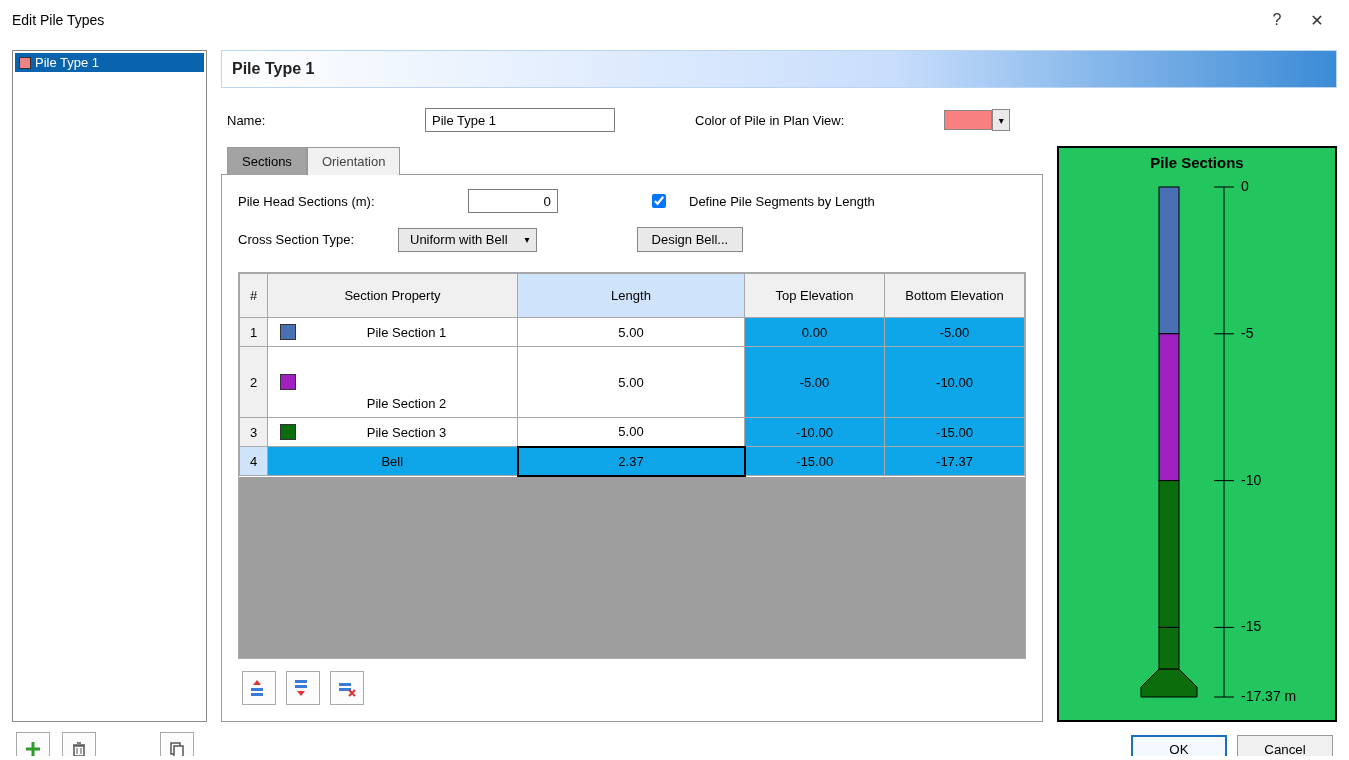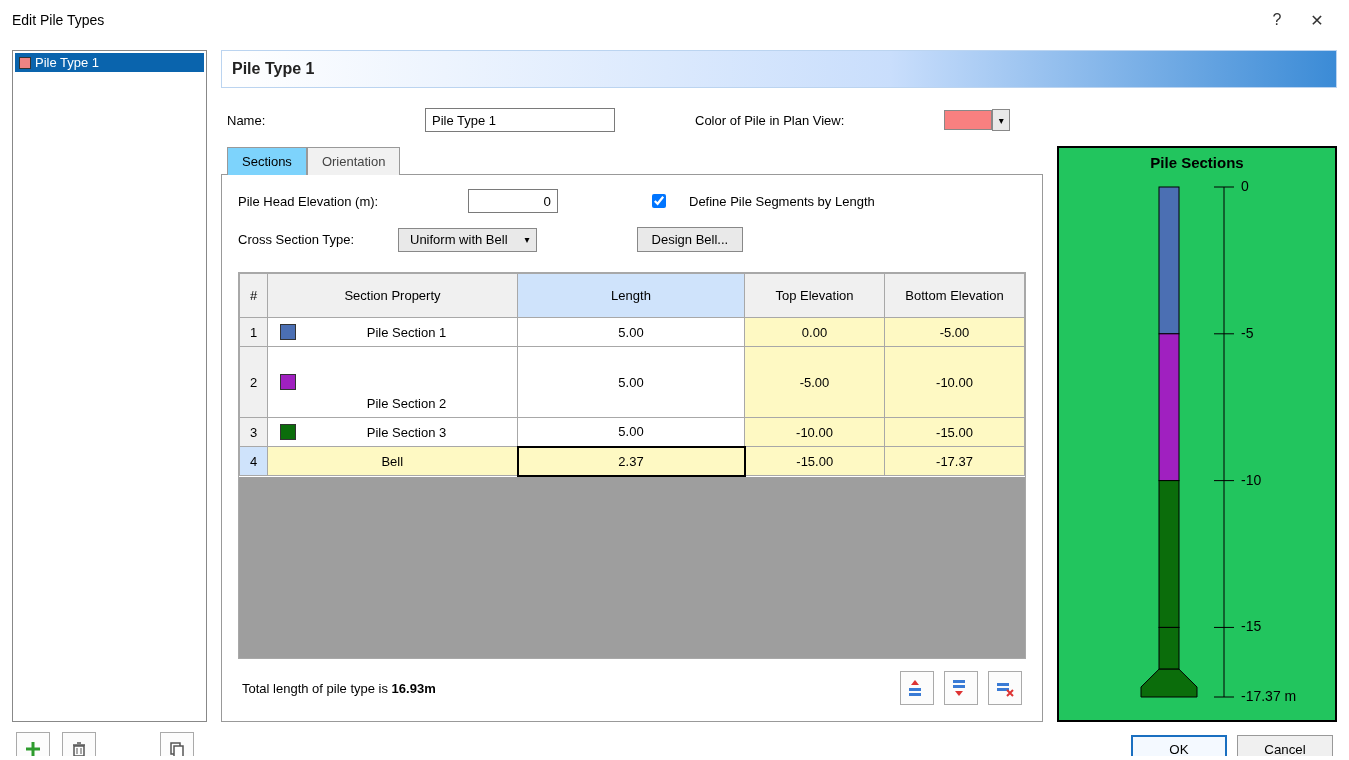--- a/index.html
+++ b/index.html
@@ -18,39 +18,39 @@
   .header-bar span { font-weight: bold; font-size: 16px; color: #222; }
   .form-row { display:flex; align-items:center; margin:20px 0 14px 6px; gap:40px; position:relative;}
   .form-row label { margin-right:30px;}
   .text-input { border:1px solid #7a7a7a; height:24px; width:190px; padding:2px 6px; font-size:13px;}
   .color-swatch-btn { display:inline-flex; align-items:center;}
   .color-swatch-btn .c { width:48px; height:20px; background:#f88080; border:1px solid #888;}
   .color-swatch-btn .dd { width:18px; height:22px; border:1px solid #888; display:flex; align-items:center; justify-content:center; background:#e9e9e9; font-size:10px;}
   .main-cols { display:flex; gap:14px; flex:1; min-height:0;}
   .left-col { flex:1; display:flex; flex-direction:column; min-width:0;}
   .tabs { display:flex; margin-left:6px;}
-  .tab { border:1px solid #999; border-bottom:none; background:#7dd3fc; padding:6px 14px; font-size:13px; position:relative; top:1px;}
+  .tab { border:1px solid #999; border-bottom:none; background:#a3a3a3; padding:6px 14px; font-size:13px; position:relative; top:1px;}
   .tab.active { z-index:2;}
   .tab.inactive { background:#f1f1f1; color:#444;}
   .tab-body { border:1px solid #999; flex:1; padding:14px 16px; display:flex; flex-direction:column; }
   .inner-row { display:flex; align-items:center; gap:20px; margin-bottom:14px;}
   .num-input { width:90px; height:24px; border:1px solid #7a7a7a; text-align:right; padding:2px 6px;}
   .chk { width:14px; height:14px; }
   .dropdown { display:inline-flex; align-items:center; border:1px solid #888; background:#e9e9e9; height:24px; }
   .dropdown span { padding:0 11px; }
   .dropdown .ar { padding:0 6px; font-size:10px;}
   .btn { border:1px solid #888; background:#e9e9e9; padding:4px 14px; font-size:13px;}
   .table-wrap { border:1px solid #a8a8a8; flex:1; display:flex; flex-direction:column; min-height:0; margin-top:6px;}
   table { border-collapse: collapse; width:100%; table-layout:fixed;}
   th, td { border:1px solid #a8a8a8; padding:6px 4px; text-align:center; font-size:13px; background:#fff;}
   th { background:#f0f0f0; font-weight:normal; height:44px;}
   th.sel { background:#cfe3fb;}
   td.rowhead { background:#f0f0f0; width:28px;}
   td.rowhead.sel { background:#cfe3fb;}
-  td.gray { background:#fef9c3;}
+  td.gray { background:#0ea5e9;}
   td.heavy { border:2px solid #000;}
   .color-cell { display:flex; align-items:center; gap:4px; padding-left:8px;}
   .sq { width:16px; height:16px; border:1px solid #333;}
   .filler { flex:1; background:#9e9e9e;}
   .bottom-row { display:flex; align-items:center; padding:12px 4px 2px 4px; gap:10px;}
   .bottom-row .txt { flex:1;}
   .icon-btn { width:34px; height:34px; border:1px solid #aaa; background:#fcfcfc; display:flex; align-items:center; justify-content:center;}
   .preview { width:280px; border:2px solid #000; background:#22c55e; position:relative;}
   .preview-title { text-align:center; font-weight:bold; font-size:15px; padding:6px 0;}
   .footer { display:flex; align-items:center; padding:10px 4px 4px 4px;}
@@ -100,21 +100,21 @@
         </div>
 
         <div class="main-cols">
           <div class="left-col">
             <div class="tabs">
               <div class="tab active">Sections</div>
               <div class="tab inactive">Orientation</div>
             </div>
             <div class="tab-body">
               <div class="inner-row">
-                <label style="width:210px;">Pile Head Elevation (m):</label>
+                <label style="width:210px;">Pile Head Sections (m):</label>
                 <input class="num-input" value="0" style="">
                 <div style="width:50px;"></div>
                 <input type="checkbox" class="chk" checked="" style="">
                 <label>Define Pile Segments by Length</label>
               </div>
               <div class="inner-row">
                 <label style="width:140px;">Cross Section Type:</label>
                 <div class="dropdown">
                   <span>Uniform with Bell</span>
                   <span class="ar">▾</span>
@@ -184,23 +184,20 @@
                       <td class="gray heavy">2.37</td>
                       <td class="gray">-15.00</td>
                       <td class="gray">-17.37</td>
                     </tr>
                   </tbody>
                 </table>
                 <div class="filler"></div>
               </div>
 
               <div class="bottom-row">
-                <div class="txt">
-                  <span>Total length of pile type is </span><b>16.93m</b>
-                </div>
                 <div class="icon-btn">
                   <svg width="20" height="20">
                       <rect x="2" y="10" width="12" height="3" fill="#3a7bd5"></rect>
                       <rect x="2" y="15" width="12" height="3" fill="#3a7bd5"></rect>
                       <path d="M8 2 L12 7 L4 7 Z" fill="#d33"></path>
                     </svg>
                 </div>
                 <div class="icon-btn">
                   <svg width="20" height="20">
                       <rect x="2" y="2" width="12" height="3" fill="#3a7bd5"></rect>

